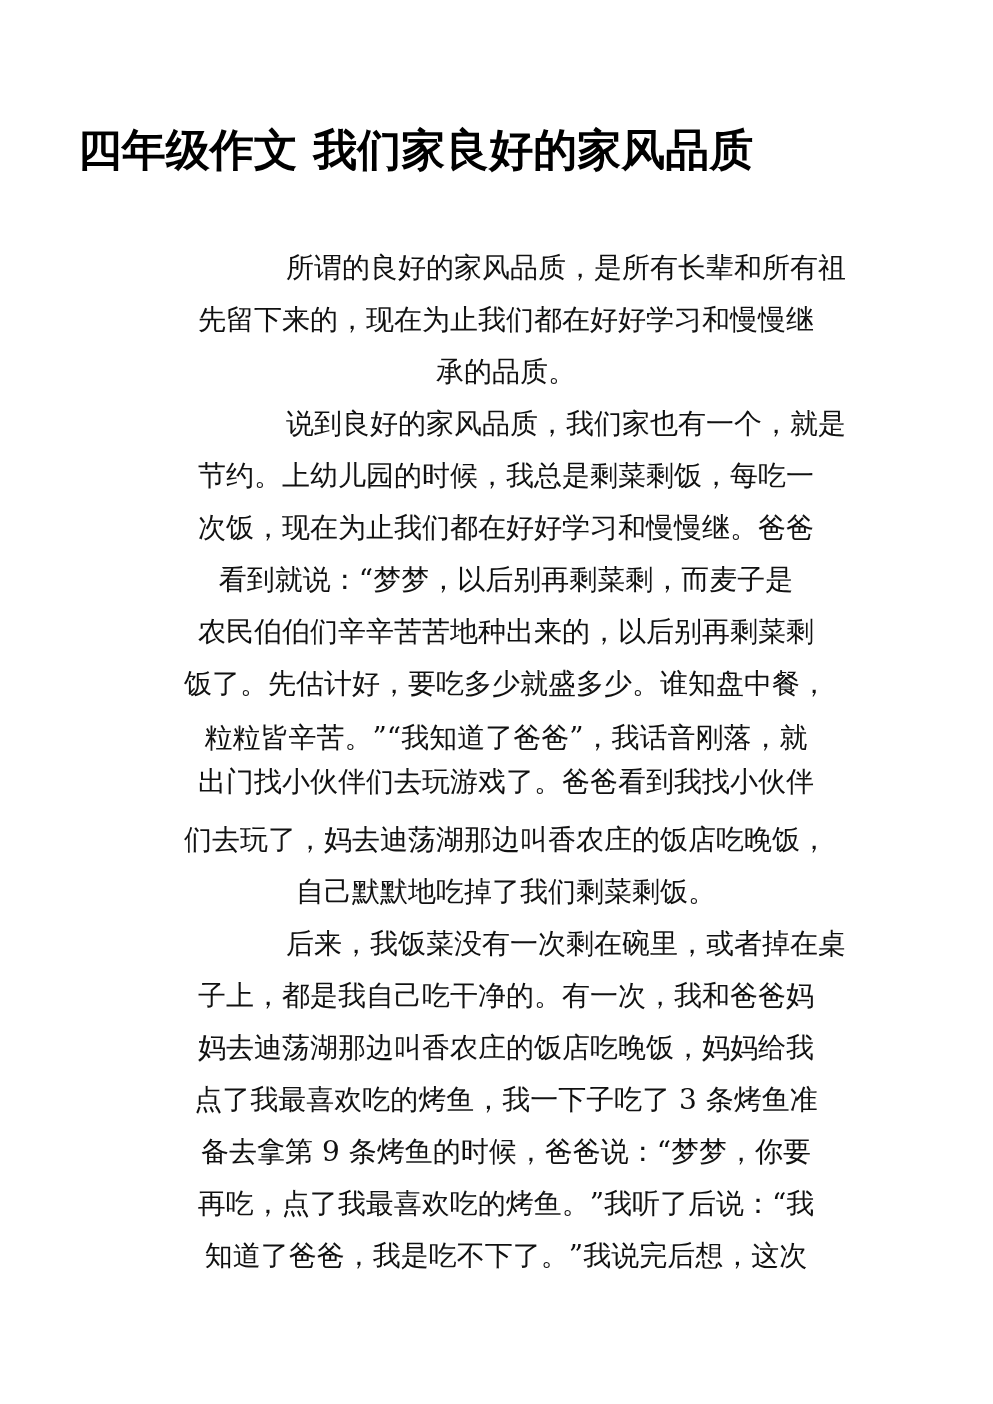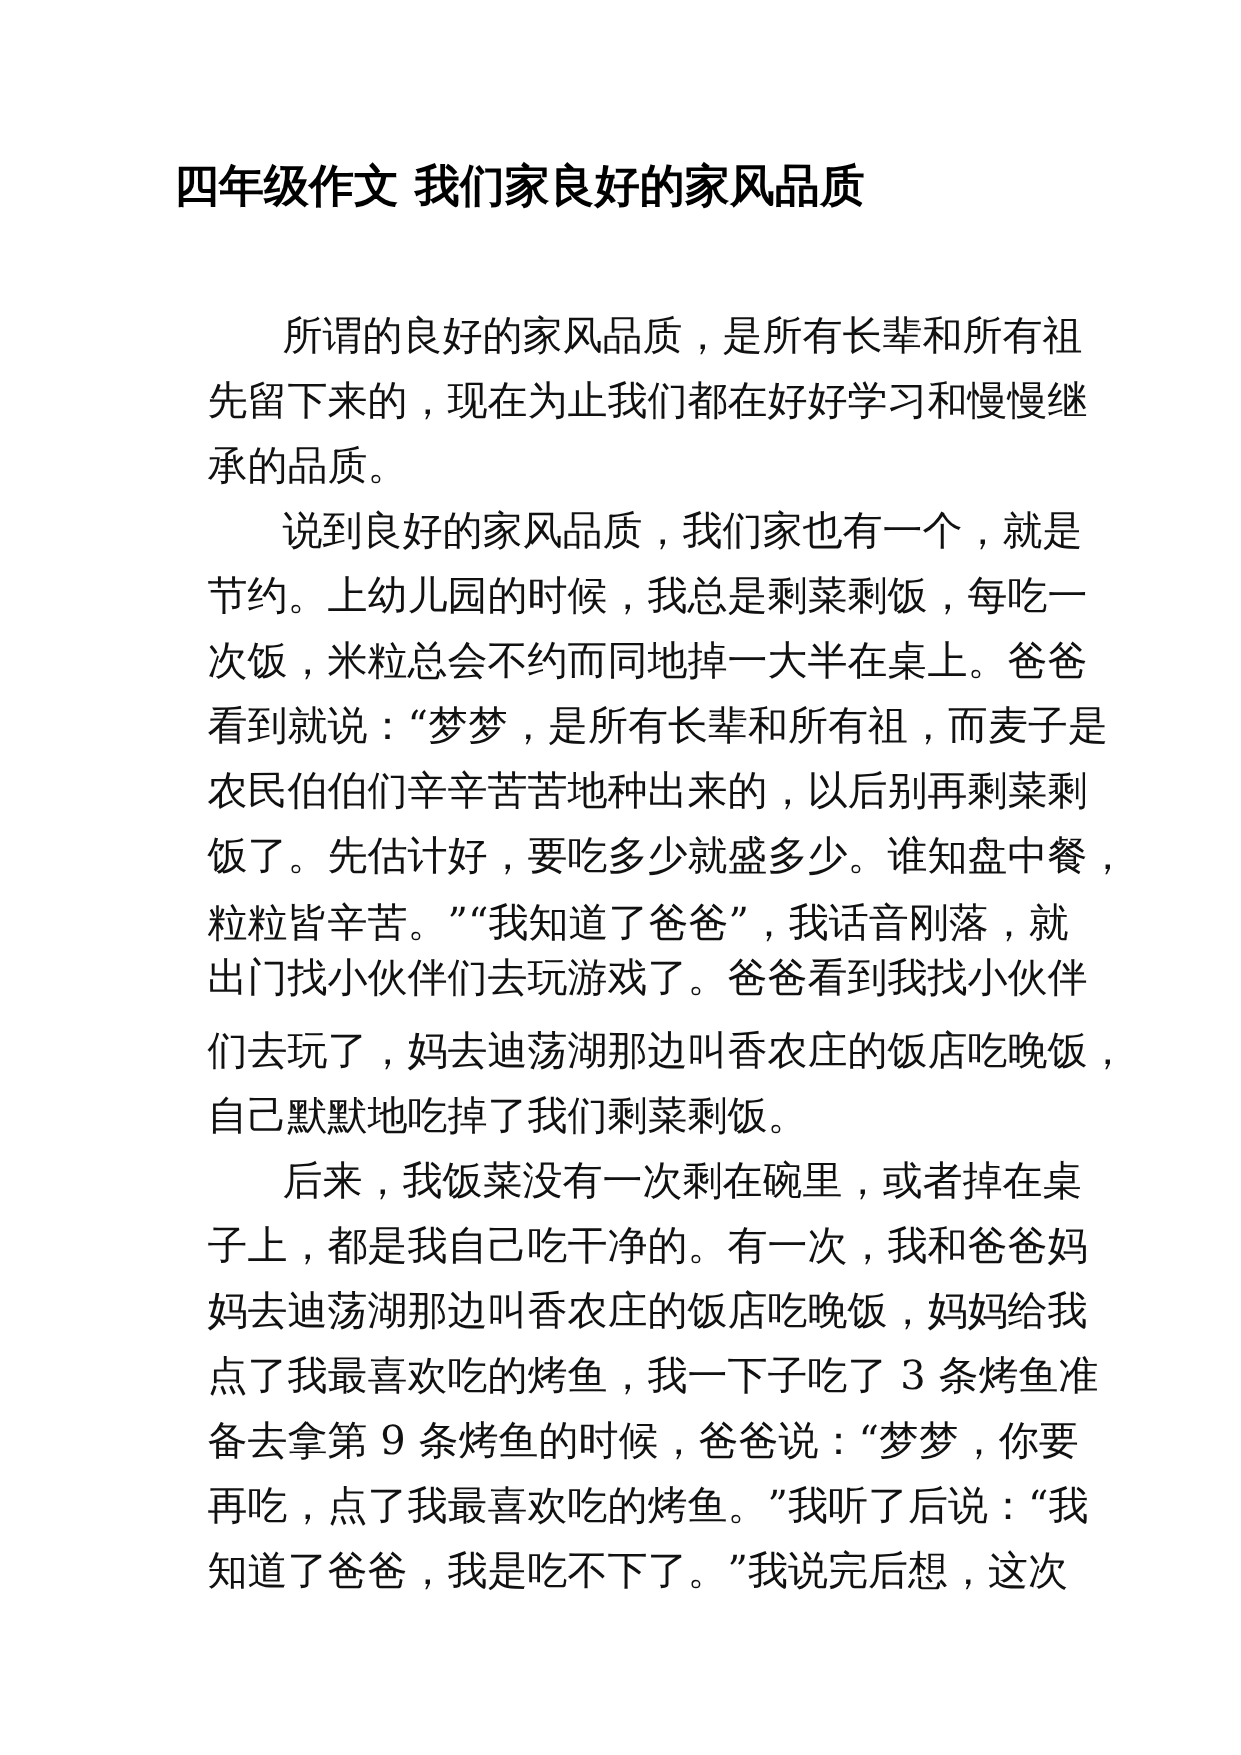--- a/index.html
+++ b/index.html
@@ -1,47 +1,47 @@
 <!DOCTYPE html>
 <html><head>
   <meta charset="utf-8">
   <style>
     html, body { margin: 0; padding: 0; background: #ffffff; }
     body { width: 993px; height: 1404px; position: relative; overflow: hidden; }
     .page { position: absolute; left: 0; top: 0; width: 993px; height: 1404px; background: #ffffff; }
     .title {
       position: absolute; left: 0; top: 124px; width: 831px; text-align: center;
       font-family: "DejaVu Sans", "Liberation Sans", sans-serif;
-      font-weight: bold; font-size: 36px; line-height: 52px; color: #000000;
+      font-weight: bold; font-size: 44px; line-height: 52px; color: #000000;
       letter-spacing: 0px;
     }
     .line {
       position: absolute; left: 166px; width: 680px; white-space: nowrap;
       font-family: "DejaVu Serif", "Liberation Serif", serif;
-      font-size: 32px; line-height: 40px; color: #111111;
+      font-size: 28px; line-height: 40px; color: #111111; text-align: center;
     }
     .indent { left: 226px; }
   </style>
 </head>
 <body>
 
 <div class="page">
   <div class="title">四年级作文 我们家良好的家风品质</div>
 
   <div>
     <div class="line indent" style="top:248px">所谓的良好的家风品质，是所有长辈和所有祖</div>
     <div class="line" style="top:300px">先留下来的，现在为止我们都在好好学习和慢慢继</div>
     <div class="line" style="top:352px">承的品质。</div>
   </div>
 
   <div>
     <div class="line indent" style="top:404px">说到良好的家风品质，我们家也有一个，就是</div>
     <div class="line" style="top:456px">节约。上幼儿园的时候，我总是剩菜剩饭，每吃一</div>
-    <div class="line" style="top:508px">次饭，米粒总会不约而同地掉一大半在桌上。爸爸</div>
-    <div class="line" style="top:560px">看到就说：“梦梦，是所有长辈和所有祖，而麦子是</div>
+    <div class="line" style="top:508px">次饭，现在为止我们都在好好学习和慢慢继。爸爸</div>
+    <div class="line" style="top:560px">看到就说：“梦梦，以后别再剩菜剩，而麦子是</div>
     <div class="line" style="top:612px">农民伯伯们辛辛苦苦地种出来的，以后别再剩菜剩</div>
     <div class="line" style="top:664px">饭了。先估计好，要吃多少就盛多少。谁知盘中餐，</div>
     <div class="line" style="top:718px">粒粒皆辛苦。”“我知道了爸爸”，我话音刚落，就</div>
     <div class="line" style="top:762px">出门找小伙伴们去玩游戏了。爸爸看到我找小伙伴</div>
     <div class="line" style="top:820px">们去玩了，妈去迪荡湖那边叫香农庄的饭店吃晚饭，</div>
     <div class="line" style="top:872px">自己默默地吃掉了我们剩菜剩饭。</div>
   </div>
 
   <div>
     <div class="line indent" style="top:924px">后来，我饭菜没有一次剩在碗里，或者掉在桌</div>

